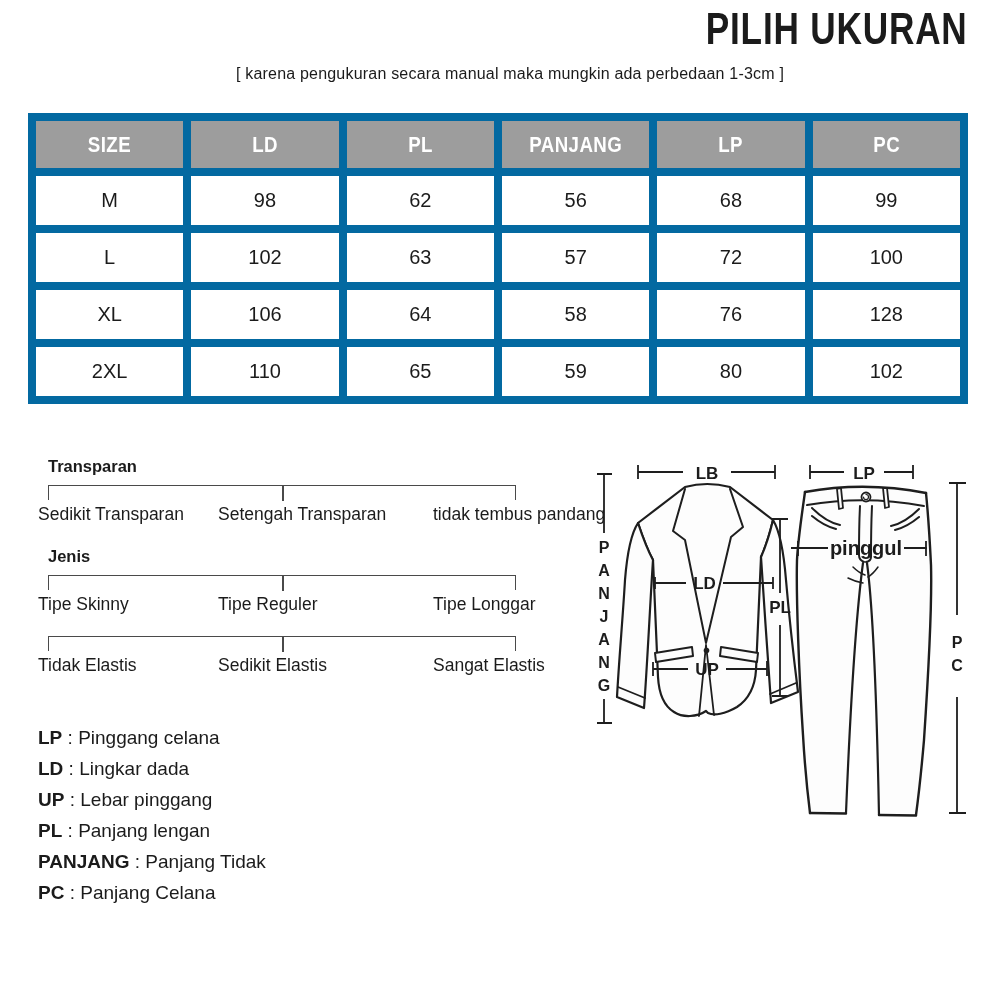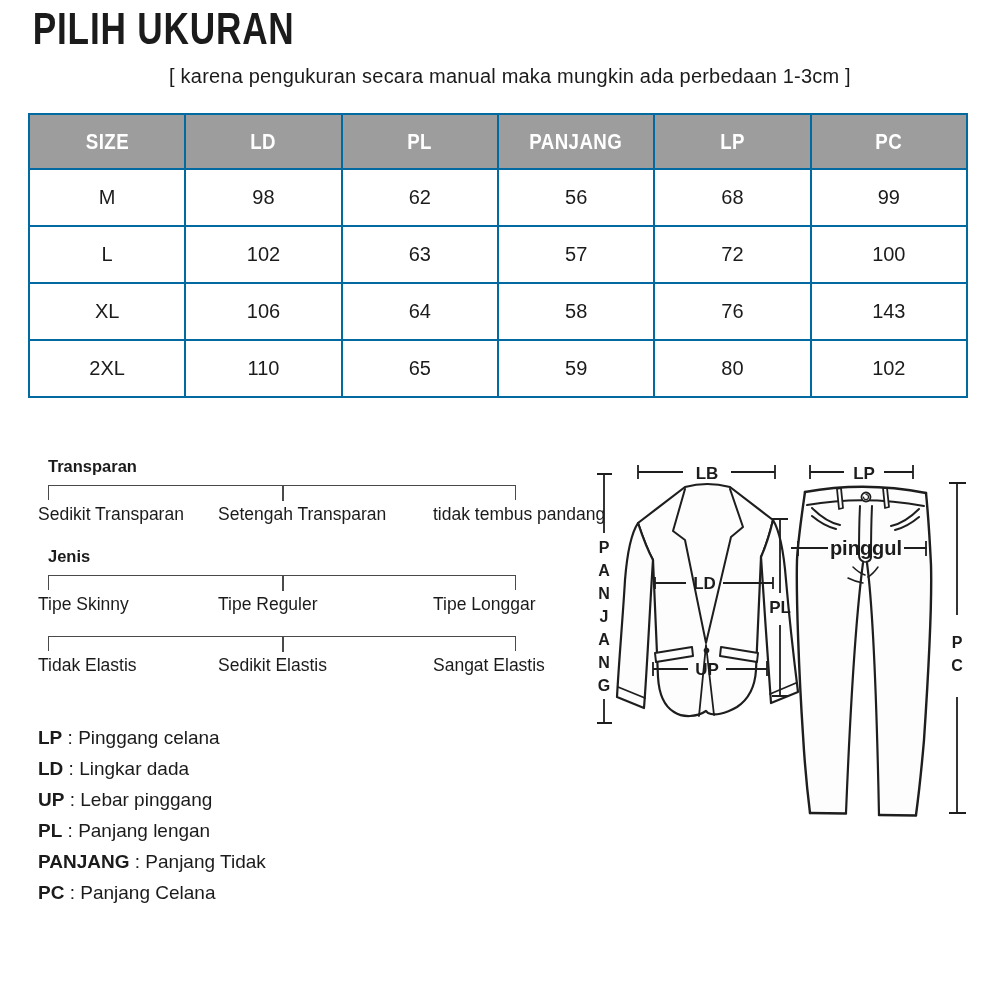--- a/index.html
+++ b/index.html
@@ -2,29 +2,29 @@
 <html><head>
 <meta charset="utf-8">
 <style>
   * { margin:0; padding:0; box-sizing:border-box; }
   html,body { background:#ffffff; }
   .page {
     position:relative; width:1000px; height:1000px; background:#ffffff;
     font-family:"Liberation Sans", sans-serif; color:#1b1b1b; overflow:hidden;
   }
   
-  .title { position:absolute; top:4px; left:0; width:100%; text-align:left; }
+  .title { position:absolute; top:4px; left:0; width:100%; text-align:right; }
   .title-inner { display:inline-block; font-size:44px; font-weight:bold; letter-spacing:1px;
                  transform:scaleX(0.80); transform-origin:center; white-space:nowrap; }
   .subtitle { position:absolute; top:65px; left:0; width:100%; text-align:center;
-              font-size:20px; letter-spacing:0.2px;padding-left:20px; }
+              font-size:16px; letter-spacing:0.2px;padding-left:20px; }
   
   table.size-table { position:absolute; left:28px; top:113px; width:940px;
                      border-collapse:collapse; table-layout:fixed; }
-  .size-table th, .size-table td { border:2px solid #0369a1; text-align:center; vertical-align:middle; }
+  .size-table th, .size-table td { border:8px solid #0369a1; text-align:center; vertical-align:middle; }
   .size-table th { height:55px; background:#9d9d9d; color:#ffffff; font-size:22px; }
   .size-table th .hcond { display:inline-block; transform:scaleX(0.85); font-weight:bold; letter-spacing:0.5px; }
   .size-table td { height:57px; background:#ffffff; font-size:20px; font-weight:normal; }
   
   .scale-block { position:absolute; left:38px; width:570px; }
   .scale-heading { margin-left:10px; font-weight:bold; font-size:16.5px; }
   .scale-line { position:relative; margin-left:10px; margin-top:9px; width:468px; height:15px;
                 border-top:1.5px solid #4a4a4a; border-left:1.5px solid #4a4a4a; border-right:1.5px solid #4a4a4a; }
   .scale-line .mid-tick { position:absolute; left:50%; top:0; width:1.5px; height:15px; background:#4a4a4a; }
   .scale-labels { position:relative; margin-top:4px; height:22px; font-size:17.5px; white-space:nowrap; }
@@ -78,21 +78,21 @@
         <td>57</td>
         <td>72</td>
         <td>100</td>
       </tr>
       <tr>
         <td>XL</td>
         <td>106</td>
         <td>64</td>
         <td>58</td>
         <td>76</td>
-        <td>143</td>
+        <td>128</td>
       </tr>
       <tr>
         <td>2XL</td>
         <td>110</td>
         <td>65</td>
         <td>59</td>
         <td>80</td>
         <td>102</td>
       </tr>
     </tbody>

